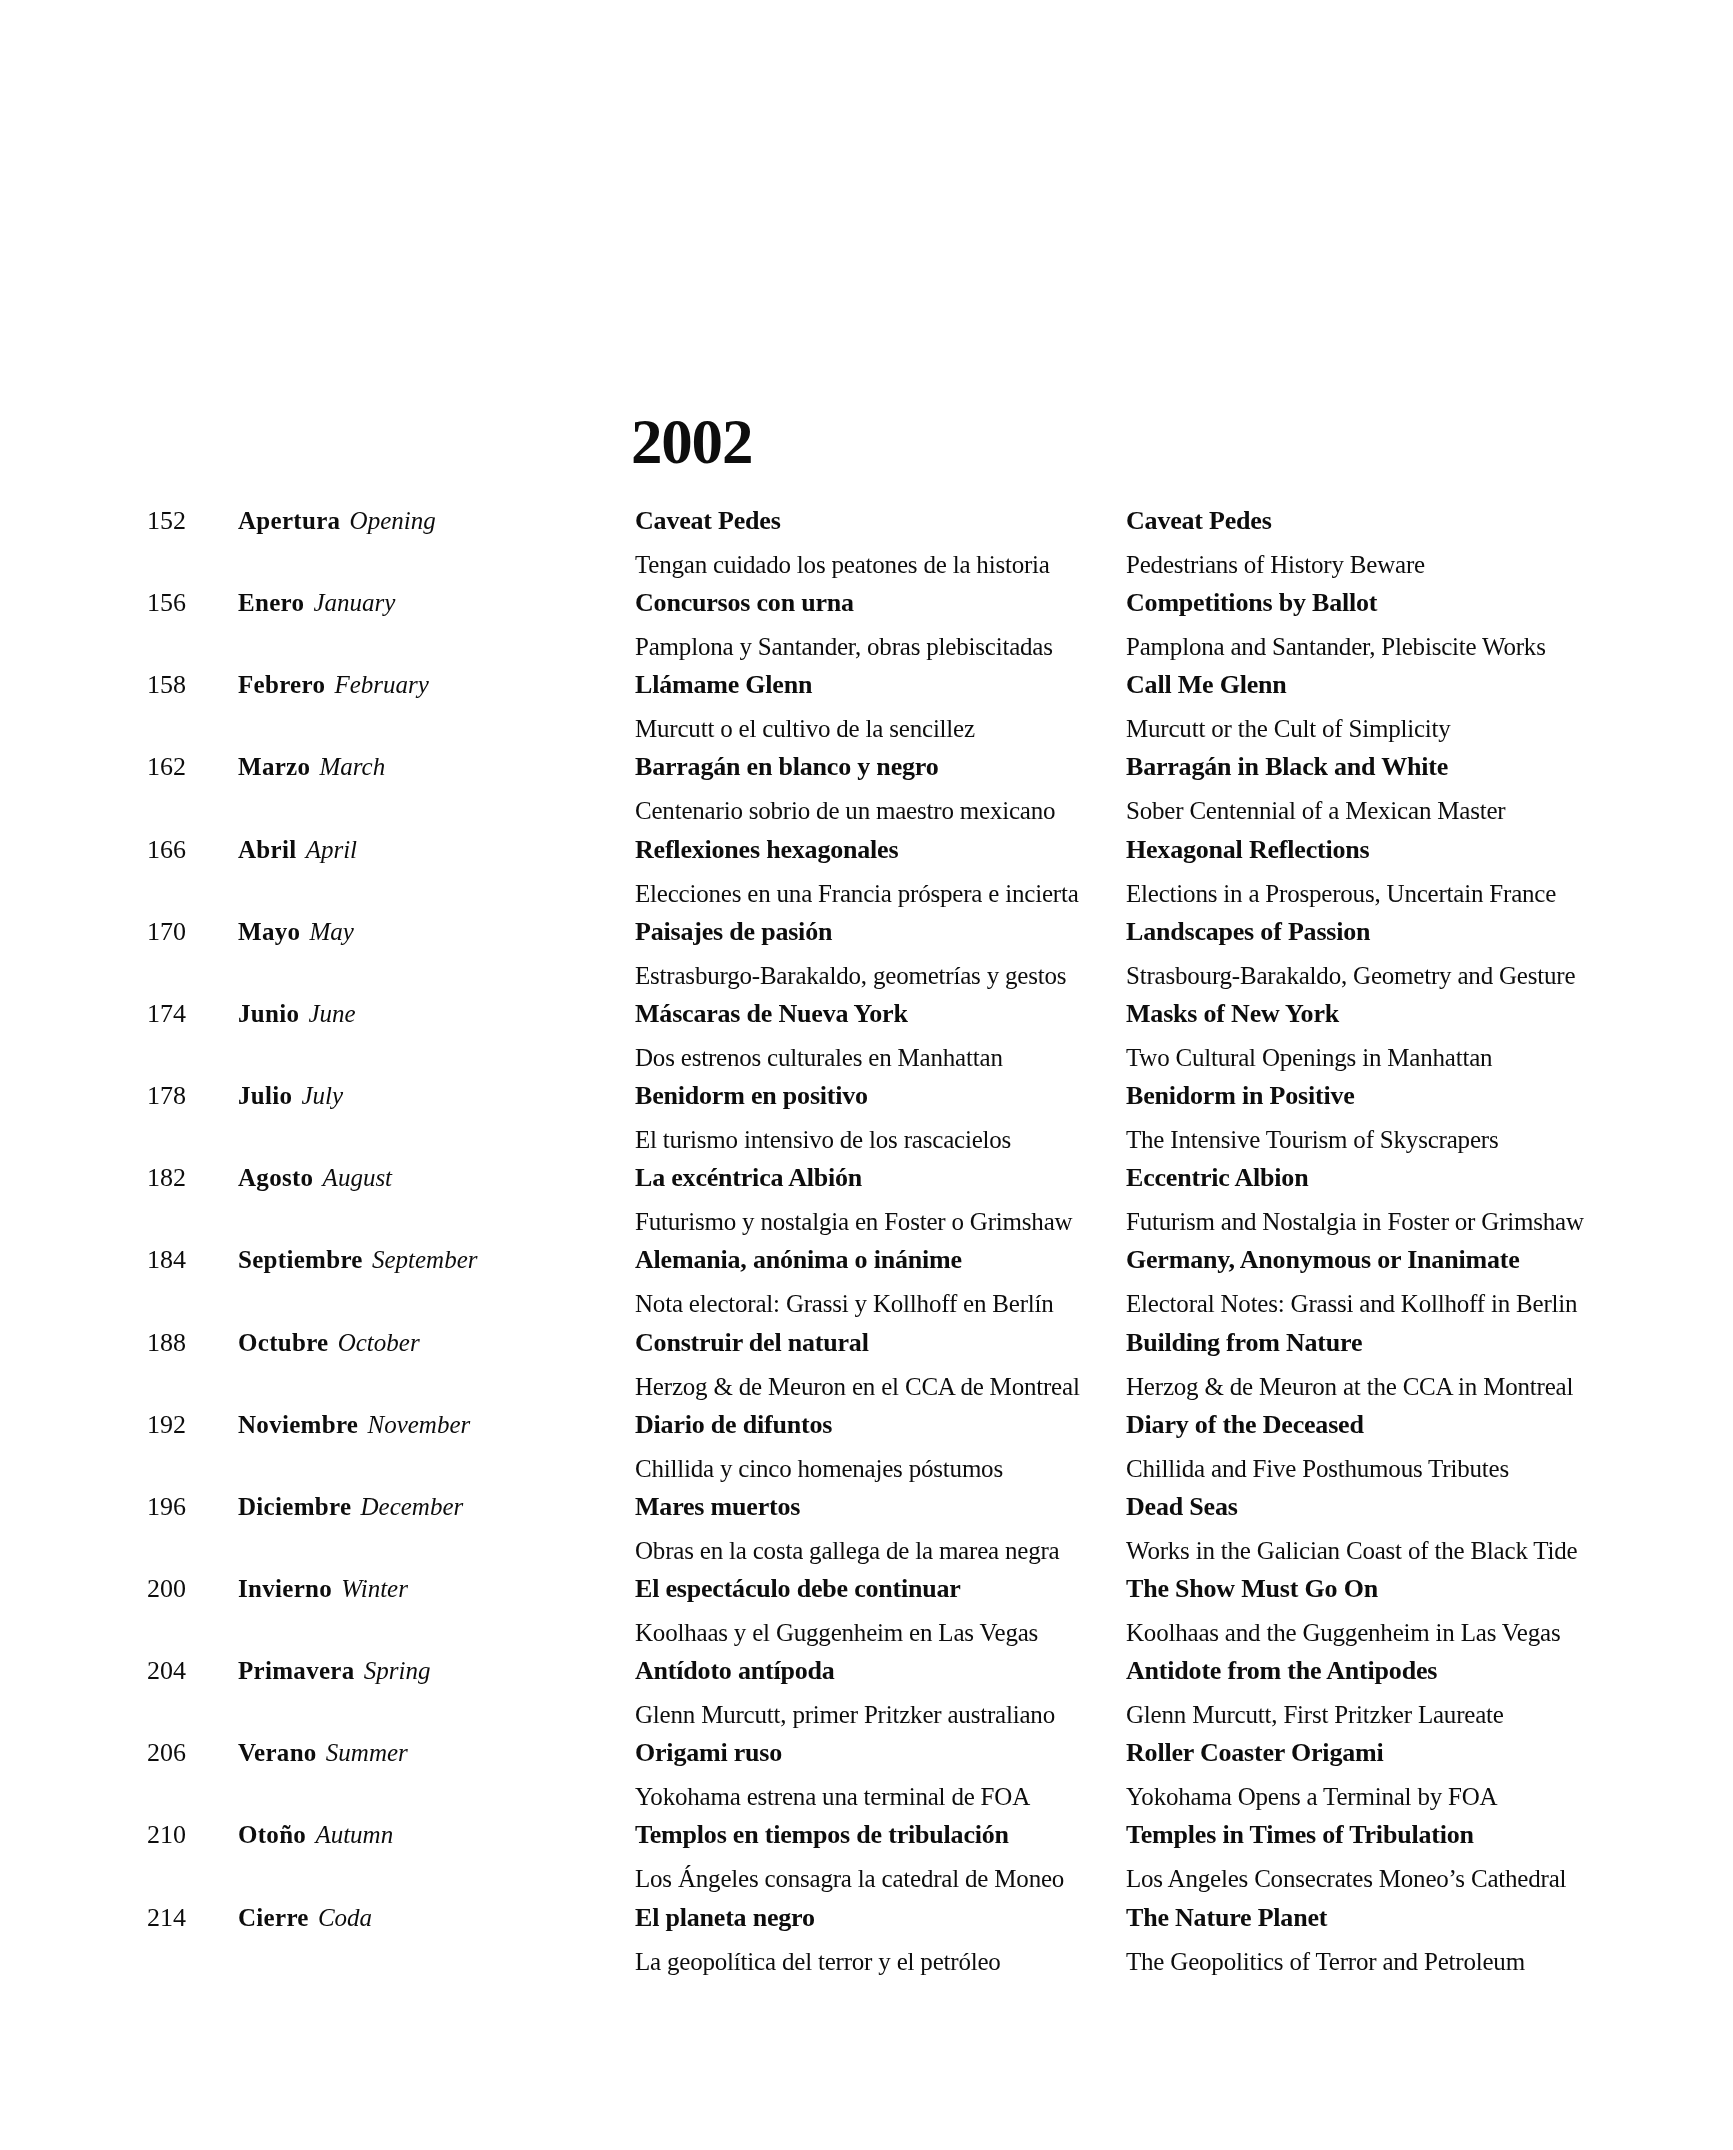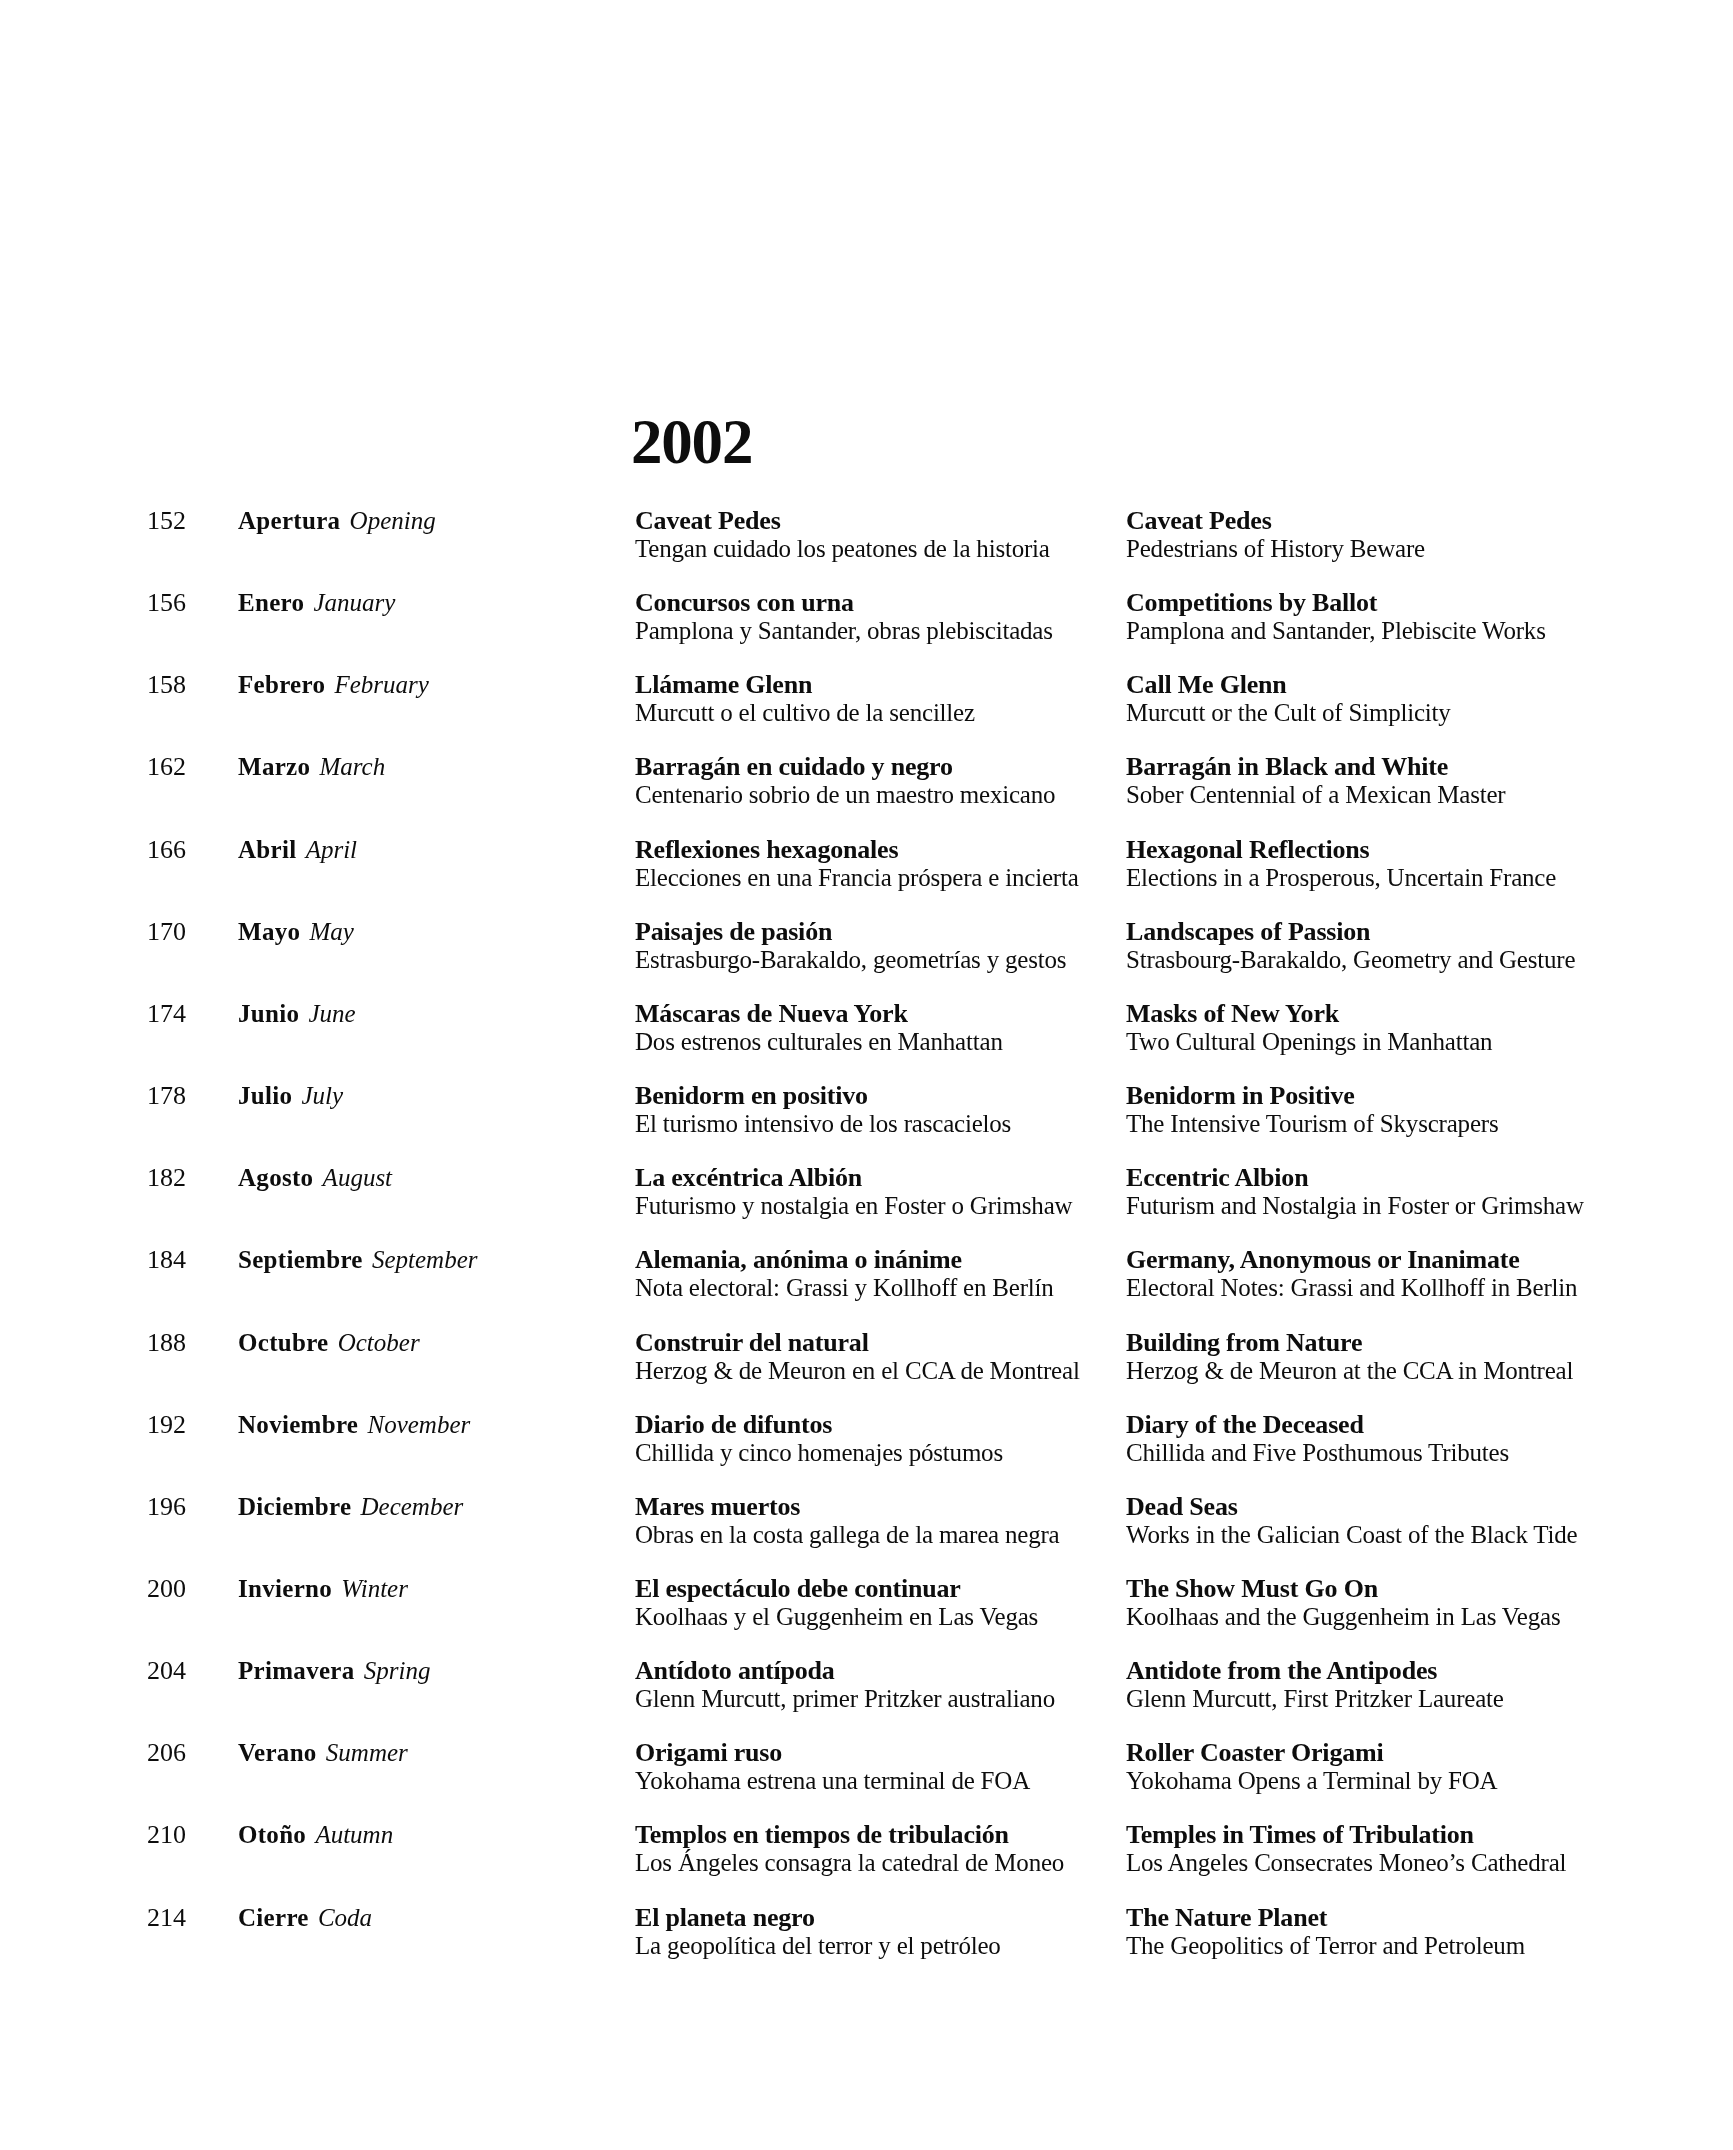--- a/index.html
+++ b/index.html
@@ -28,21 +28,21 @@
   .num {
     position: absolute; left: 147px;
     font-size: 26px;
   }
   .month { position: absolute; left: 238px; font-size: 25px; }
   .m-es { font-weight: bold; letter-spacing: 0.3px; text-align: right; }
   .m-en { font-style: italic; margin-left: 9.2px; }
   .c-es { position: absolute; left: 635px; }
   .c-en { position: absolute; left: 1126px; }
   .t { display: block; font-weight: bold; font-size: 26px; letter-spacing: -0.2px; }
-  .s { display: block; font-size: 25px; letter-spacing: -0.2px; }
+  .s { display: block; font-size: 25px; letter-spacing: -0.2px; margin-top: 16px; }
 </style>
 </head>
 <body>
 
 <div class="page">
 
   <div class="year-title">2002</div>
 
   <div class="row" style="top:507px">
     <span class="num">152</span>
@@ -80,21 +80,21 @@
     <span class="c-en">
         <span class="t">Call Me Glenn</span>
         <span class="s">Murcutt or the Cult of Simplicity</span>
       </span>
   </div>
 
   <div class="row" style="top:753px">
     <span class="num">162</span>
     <span class="month"><span class="m-es">Marzo</span><span class="m-en">March</span></span>
     <span class="c-es">
-        <span class="t">Barragán en cuidado y negro</span>
+        <span class="t">Barragán en blanco y negro</span>
         <span class="s">Centenario sobrio de un maestro mexicano</span>
       </span>
     <span class="c-en">
         <span class="t">Barragán in Black and White</span>
         <span class="s">Sober Centennial of a Mexican Master</span>
       </span>
   </div>
 
   <div class="row" style="top:836px">
     <span class="num">166</span>

